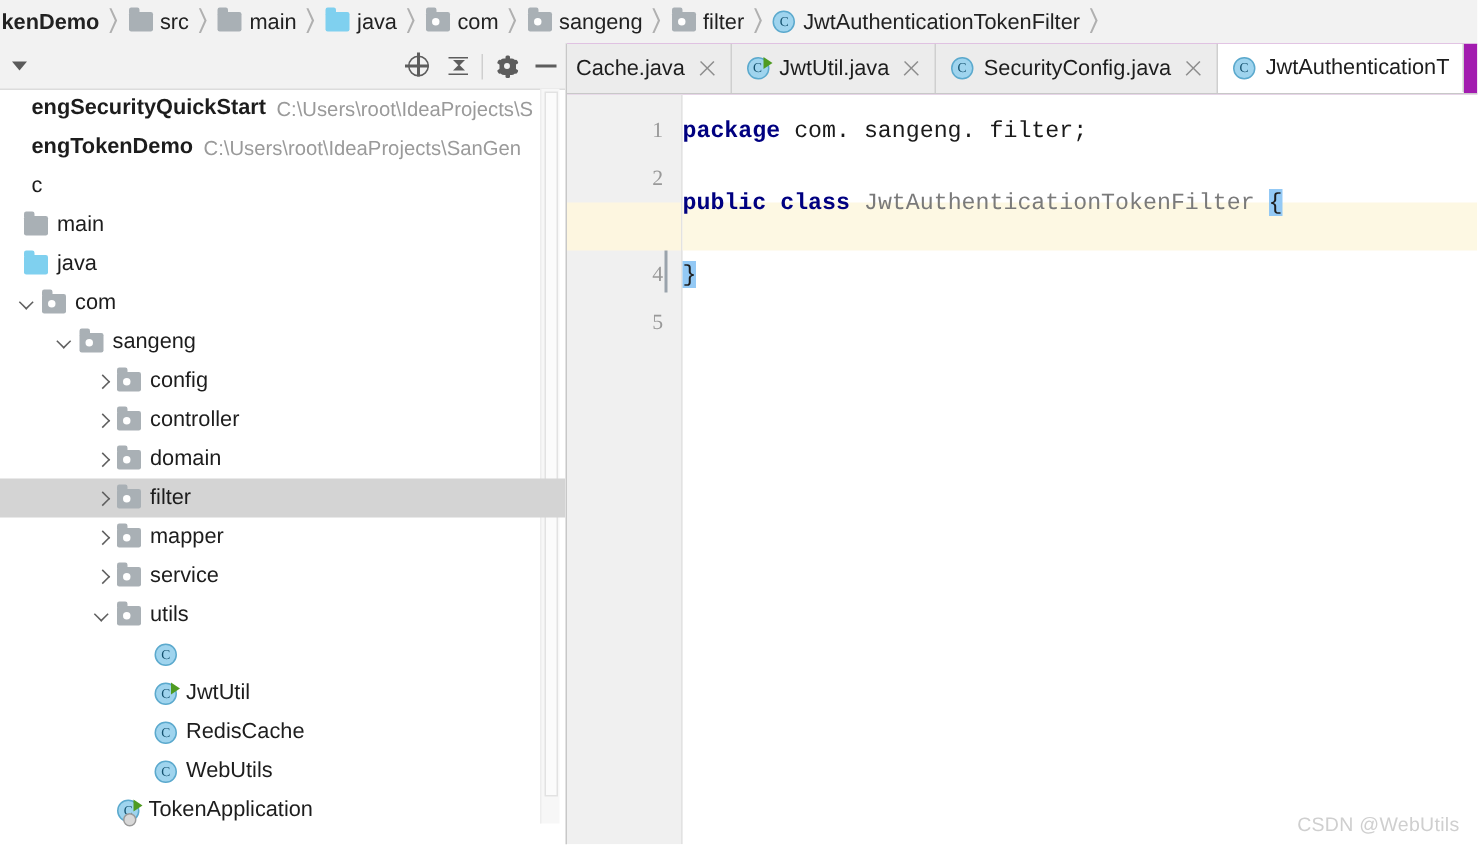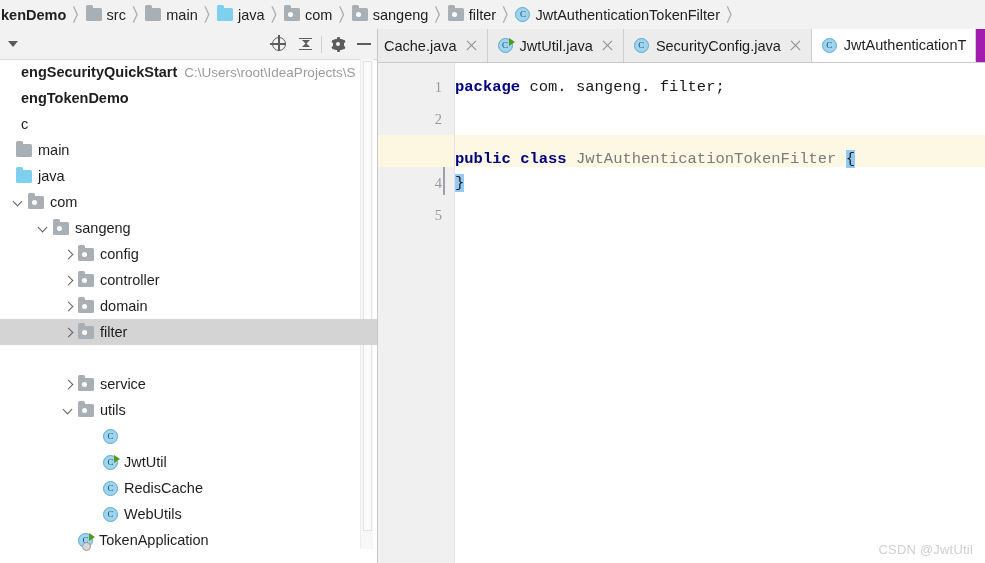--- a/index.html
+++ b/index.html
@@ -490,20 +490,21 @@
     <div class="tree-row" style="position: absolute; left: 0px; top: 0px; width: 377px;">
           <span style="display:inline-block;width:-38px"></span>
           <span class="chev blank"></span>
           <span class="row-label bold">engSecurityQuickStart</span>
           <span class="row-path">C:\Users\root\IdeaProjects\S</span>
         </div>
         <div class="tree-row" style="position: absolute; left: 0px; top: 26px; width: 314px;">
           <span style="display:inline-block;width:-38px"></span>
           <span class="chev blank"></span>
           <span class="row-label bold">engTokenDemo</span>
+          <span class="row-path">C:\Users\root\IdeaProjects\SanGen</span>
         </div>
         <div class="tree-row" style="position: absolute; left: 0px; top: 52px; width: 377px;">
           <span style="display:inline-block;width:-38px"></span>
           <span class="chev blank"></span>
           <span class="row-label">c</span>
         </div>
         <div class="tree-row" style="position: absolute; left: 0px; top: 78px; width: 377px;">
           <span style="display:inline-block;width:-38px"></span>
           <span class="chev blank"></span>
           <span class="ico ico-folder"></span>
@@ -543,20 +544,26 @@
           <span style="display:inline-block;width:62px"></span>
           <span class="chev"></span>
           <span class="ico ico-folder pkg"></span>
           <span class="row-label">domain</span>
         </div>
         <div class="tree-row selected" style="position: absolute; left: 0px; top: 260px; width: 377px;">
           <span style="display:inline-block;width:62px"></span>
           <span class="chev"></span>
           <span class="ico ico-folder pkg"></span>
           <span class="row-label">filter</span>
+        </div>
+        <div class="tree-row" style="position: absolute; left: 0px; top: 286px; width: 377px;">
+          <span style="display:inline-block;width:62px"></span>
+          <span class="chev"></span>
+          <span class="ico ico-folder pkg"></span>
+          <span class="row-label">mapper</span>
         </div>
         <div class="tree-row" style="position: absolute; left: 0px; top: 312px; width: 377px;">
           <span style="display:inline-block;width:62px"></span>
           <span class="chev"></span>
           <span class="ico ico-folder pkg"></span>
           <span class="row-label">service</span>
         </div>
         <div class="tree-row" style="position: absolute; left: 0px; top: 338px; width: 377px;">
           <span style="display:inline-block;width:62px"></span>
           <span class="chev open"></span>
@@ -622,20 +629,20 @@
           <div class="gnum" style="top: 40px; line-height: 32px;">2</div>
           <div class="gnum" style="top: 72px; line-height: 32px;">3</div>
           <div class="gnum" style="top: 104px; line-height: 32px;">4</div>
           <div class="gnum" style="top: 136px; line-height: 32px;">5</div>
           <div class="fold-line" style="top: 76px; height: 56px;"></div>
         </div>
       <div class="gutter-caret" style="top: 72px;"></div>
         <div class="caret-row" style="top: 72px;"></div>
         <div class="code-lines" id="code-lines">
           <div class="code-line" style="top: 8px;"><span class="kw">package</span><span class="plain"> com. sangeng. filter;</span></div>
-          <div class="code-line" style="top: 80px; font-family: Liberation Mono, monospace;"><span class="kw">public</span><span class="plain"> </span><span class="kw">class</span><span class="plain"> </span><span class="cls">JwtAuthenticationTokenFilter</span><span class="plain"> </span><span class="brace-hl">{</span></div>
+          <div class="code-line" style="top: 56px; font-family: Liberation Mono, monospace;"><span class="kw">public</span><span class="plain"> </span><span class="kw">class</span><span class="plain"> </span><span class="cls">JwtAuthenticationTokenFilter</span><span class="plain"> </span><span class="brace-hl">{</span></div>
           <div class="code-line" style="top: 104px;"><span class="brace-hl">}</span></div>
         </div>
     </div>
   </div>
 
-  <div class="watermark">CSDN @JwtUtil</div>
+  <div class="watermark">CSDN @WebUtils</div>
 </div>
 
 </body></html>

